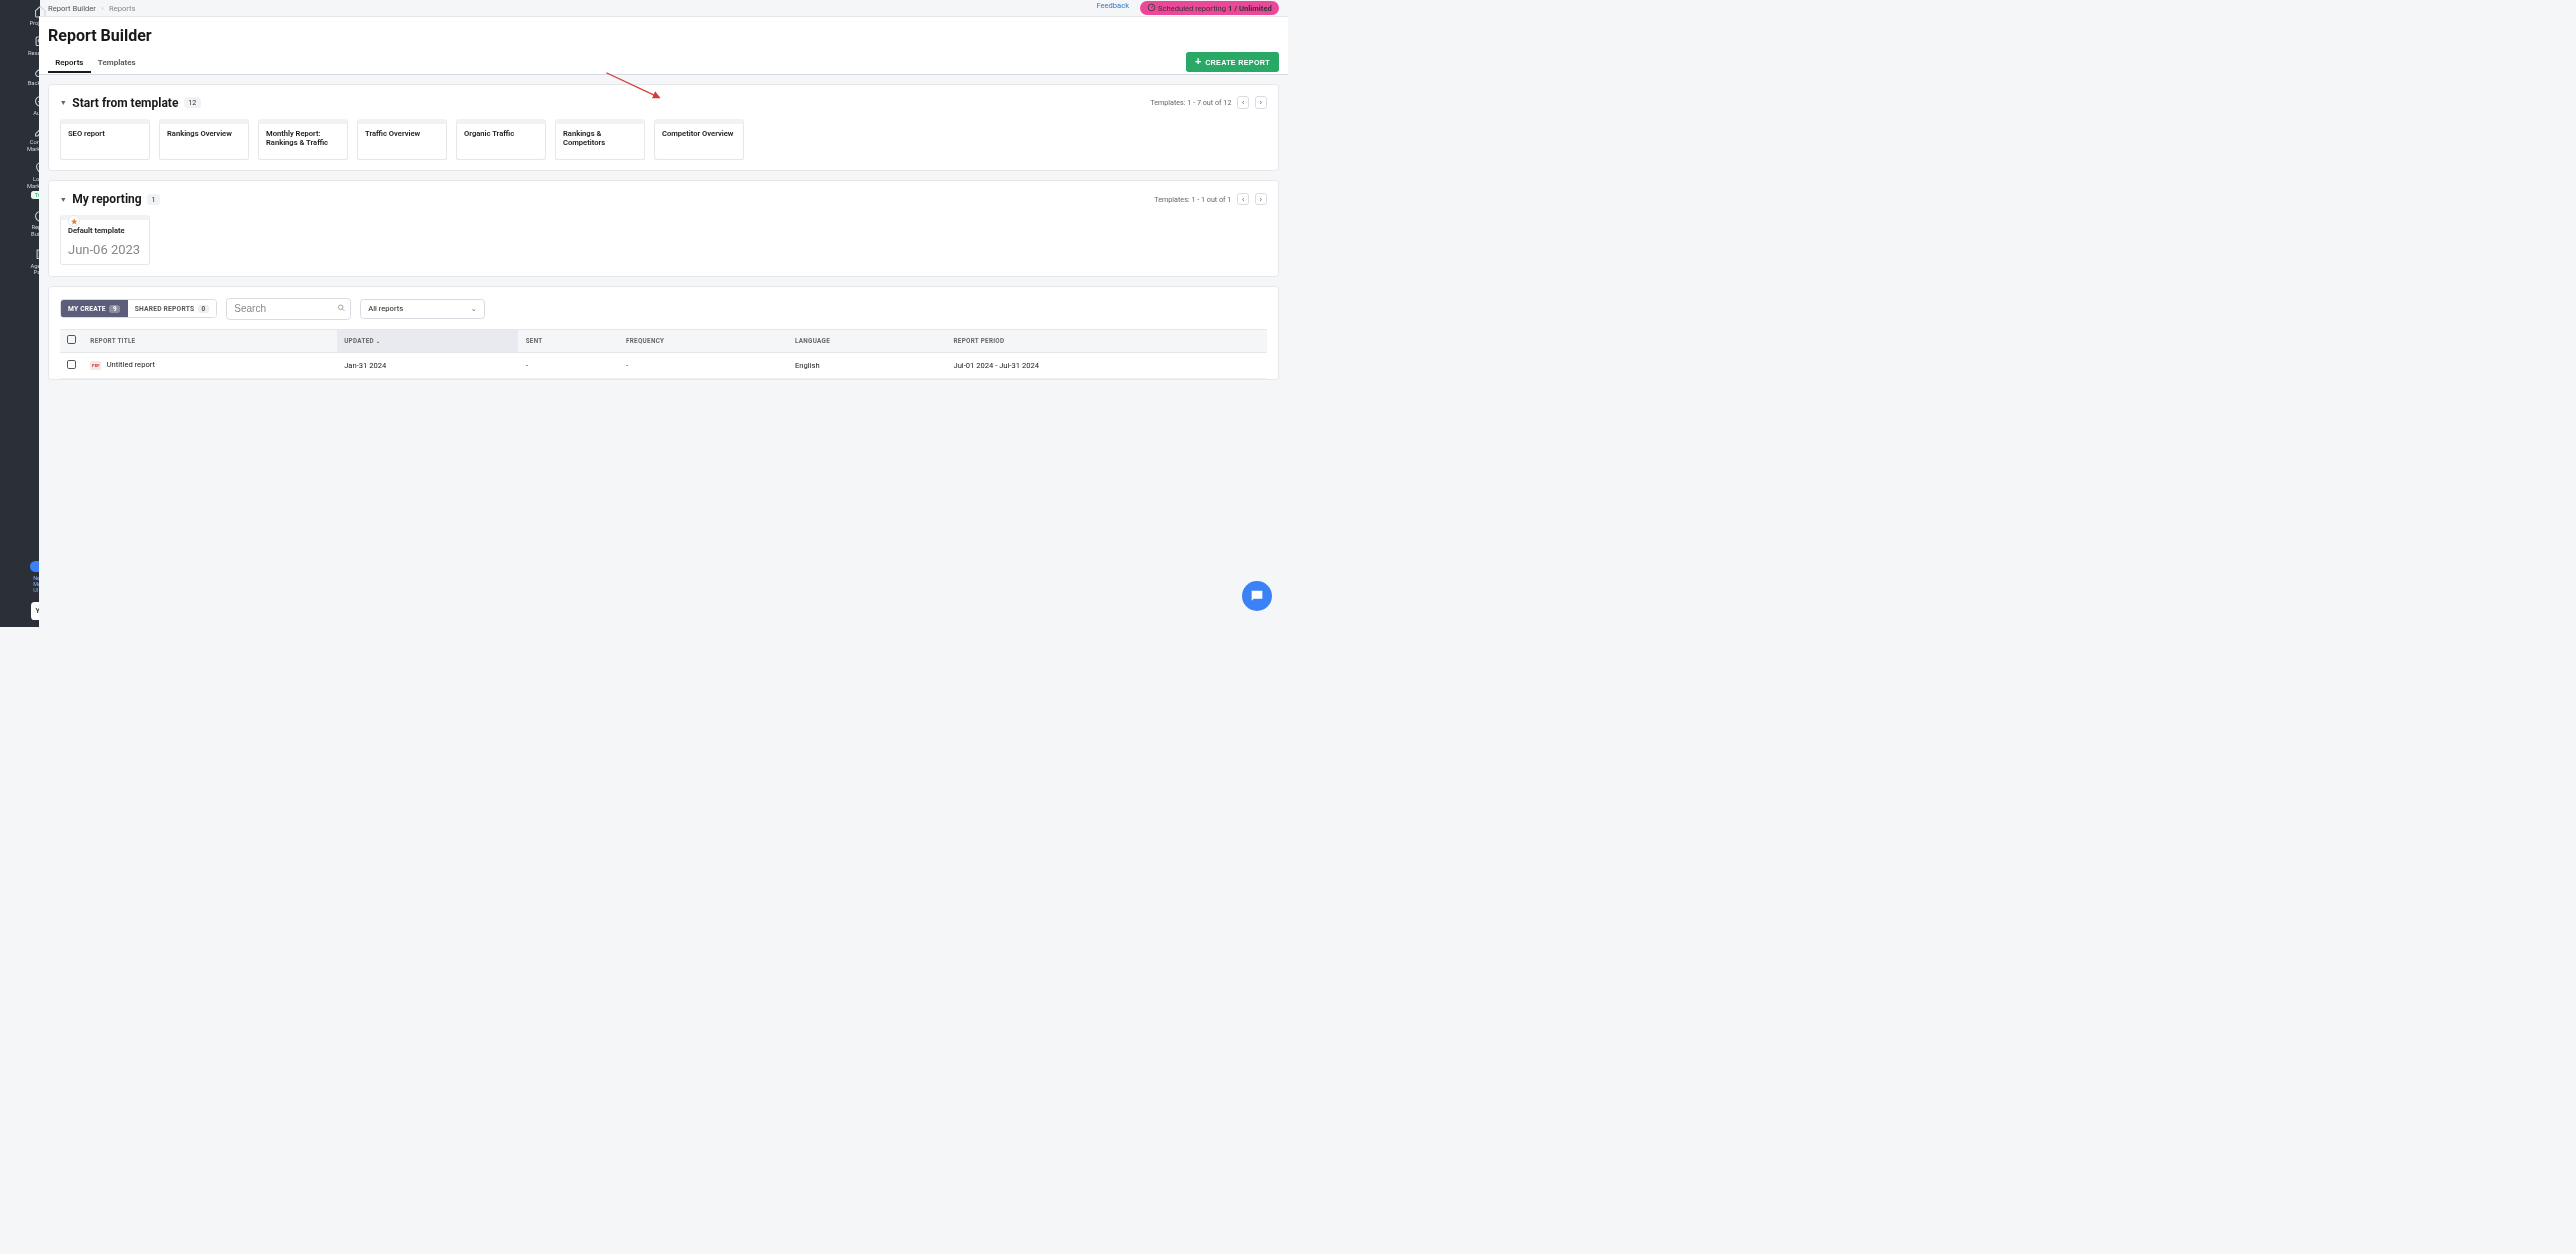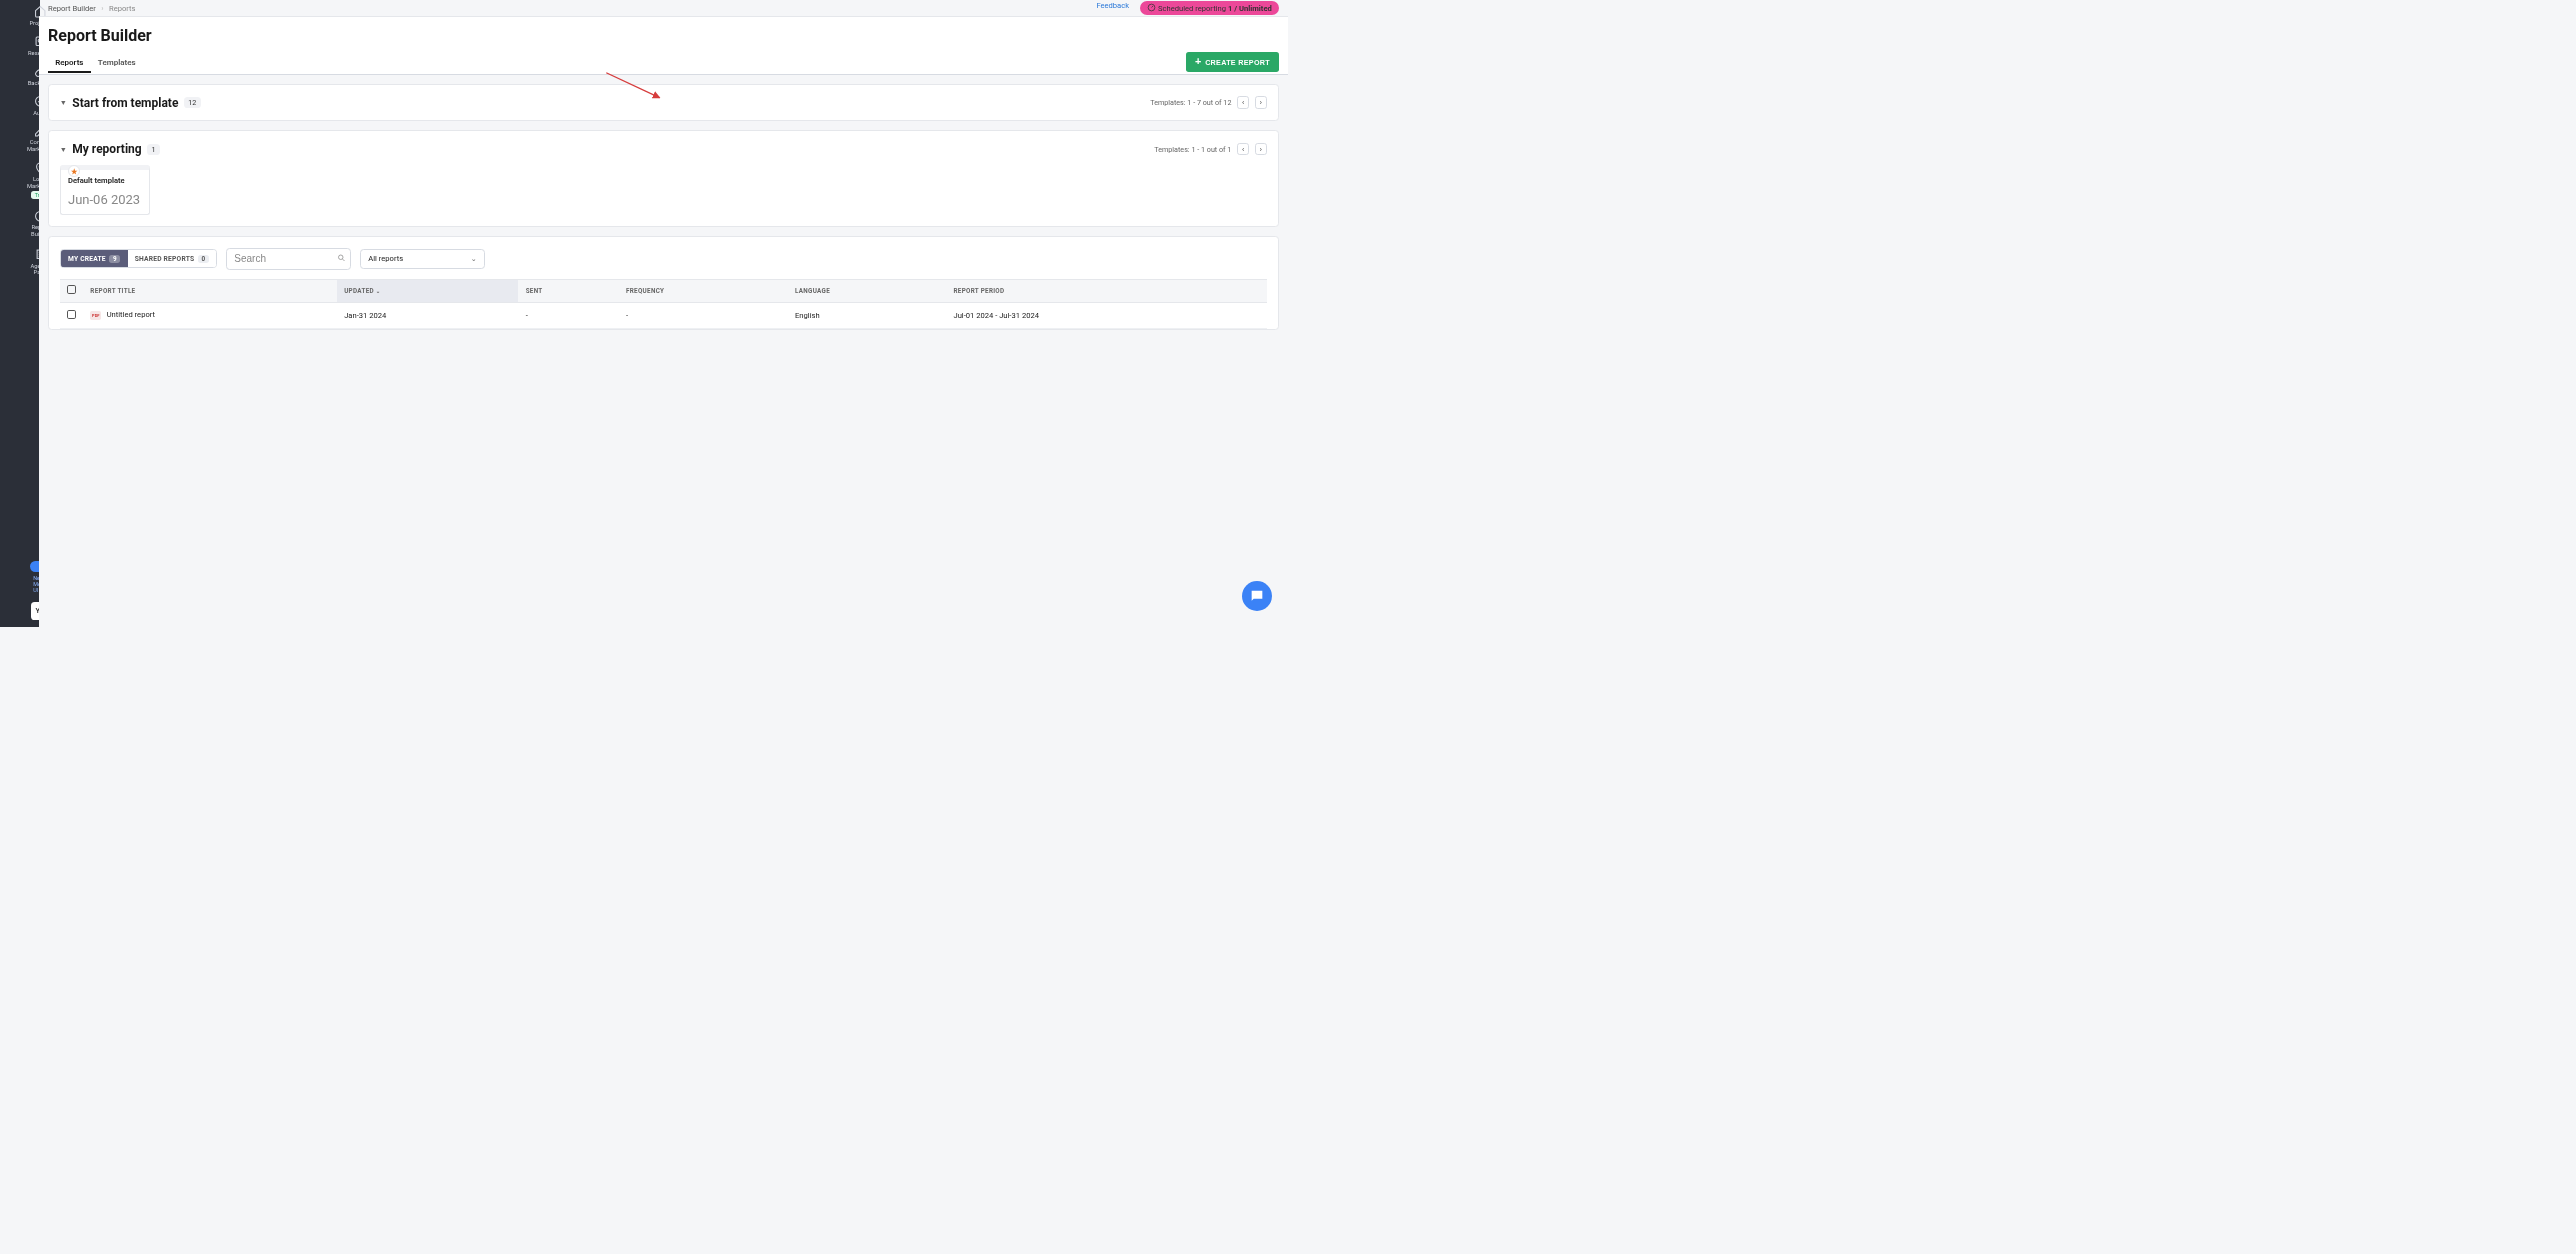--- a/index.html
+++ b/index.html
@@ -509,20 +509,29 @@
       <div class="panel">
         <div class="panel-header">
           <span class="caret-icon">▼</span>
           <span class="panel-title">Start from template</span>
           <span class="count-badge">12</span>
           <div class="panel-right">
             <span>Templates: 1 - 7 out of 12</span>
             <div class="pager-btn">‹</div>
             <div class="pager-btn">›</div>
           </div>
+        </div>
+        <div class="template-row">
+          <div class="tpl-card">SEO report</div>
+          <div class="tpl-card">Rankings Overview</div>
+          <div class="tpl-card">Monthly Report: Rankings &amp; Traffic</div>
+          <div class="tpl-card">Traffic Overview</div>
+          <div class="tpl-card">Organic Traffic</div>
+          <div class="tpl-card">Rankings &amp; Competitors</div>
+          <div class="tpl-card">Competitor Overview</div>
         </div>
       </div>
 
       <div class="panel">
         <div class="panel-header">
           <span class="caret-icon">▼</span>
           <span class="panel-title">My reporting</span>
           <span class="count-badge">1</span>
           <div class="panel-right">
             <span>Templates: 1 - 1 out of 1</span>

